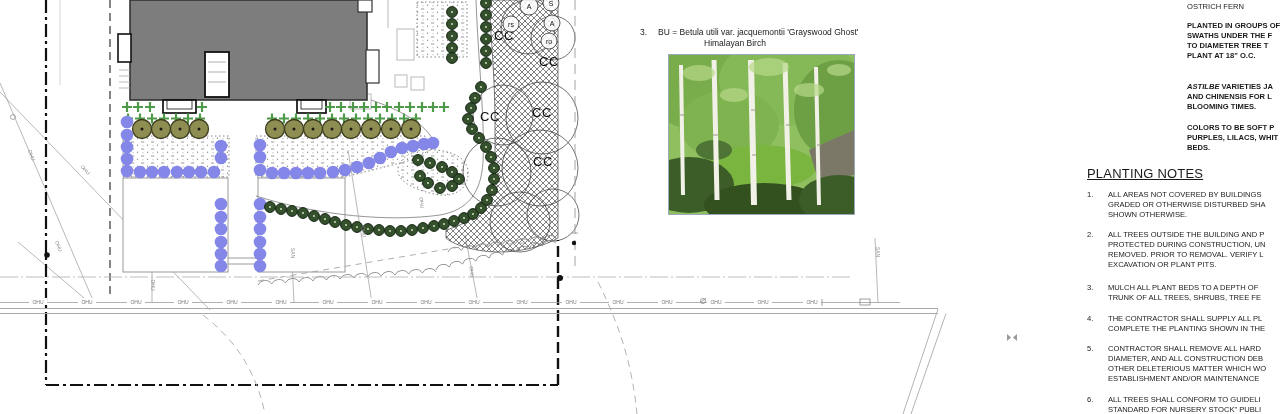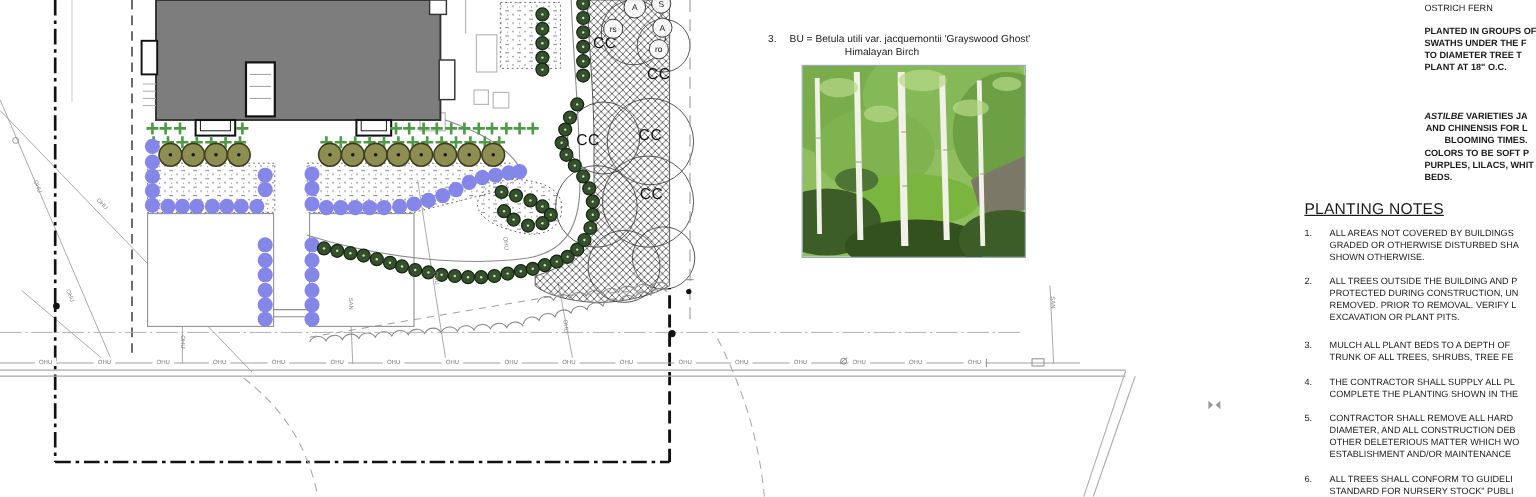--- a/index.html
+++ b/index.html
@@ -475,21 +475,21 @@
 
 <div class="abs" style="left:1187px;top:0;width:200px;">
   <div class="abs rc-head" style="top:2px;">OSTRICH FERN</div>
   <div id="rc-paras">
       <div class="abs rc" style="top: 21px;">
         <div>PLANTED IN GROUPS OF</div>
         <div>SWATHS UNDER THE F</div>
         <div>TO DIAMETER TREE T</div>
         <div>PLANT AT 18" O.C.</div>
       </div>
-      <div class="abs rc" style="top: 92px; text-align: right;">
+      <div class="abs rc" style="top: 82px;">
         <div><span class="it">ASTILBE </span>VARIETIES JA</div>
         <div>AND CHINENSIS FOR L</div>
         <div>BLOOMING TIMES.</div>
       </div>
       <div class="abs rc" style="top: 123px;">
         <div>COLORS TO BE SOFT P</div>
         <div>PURPLES, LILACS, WHIT</div>
         <div>BEDS.</div>
       </div>
     </div>

